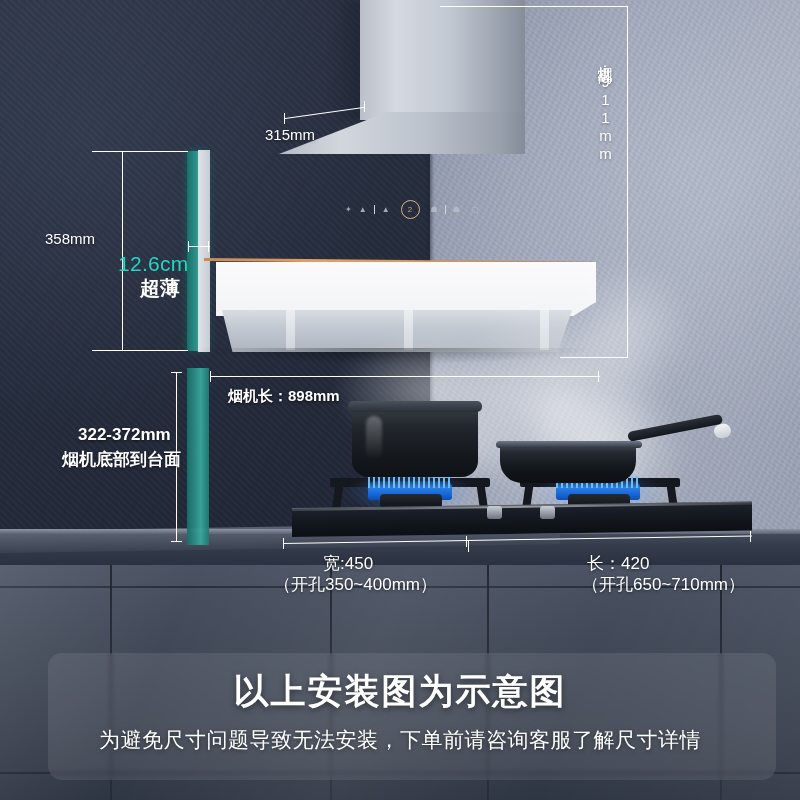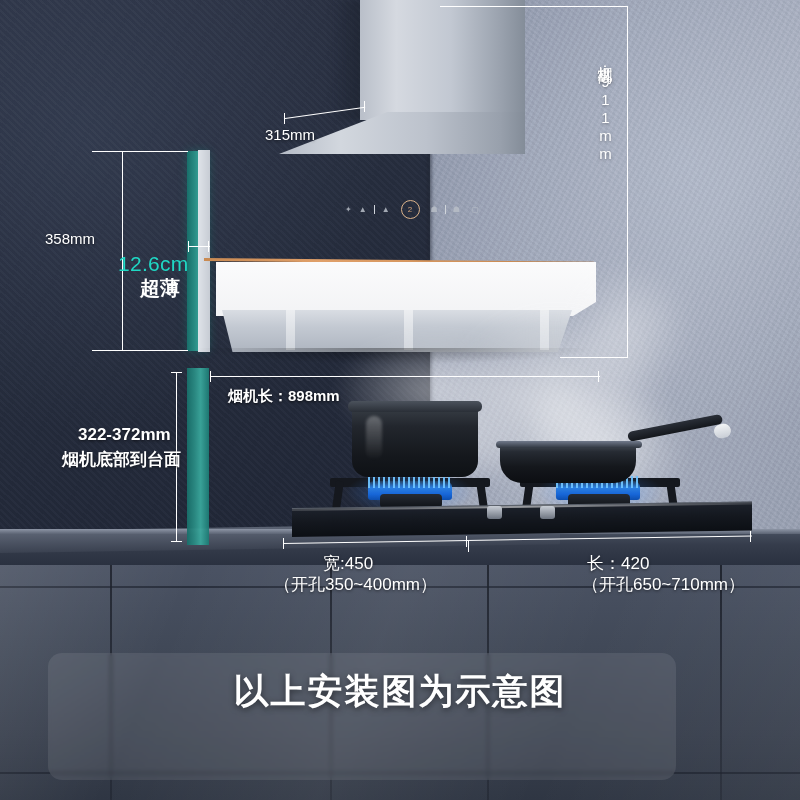--- a/index.html
+++ b/index.html
@@ -239,21 +239,21 @@
     text-shadow:0 1px 3px rgba(0,0,0,.35);
   }
 
   
   .note{
     position:absolute;left:0;top:613px;width:800px;text-align:center;
     color:#fff;font-size:19px;letter-spacing:.4px;
     text-shadow:0 1px 4px rgba(0,0,0,.6);
   }
   .card{
-    position:absolute;left:48px;top:653px;width:628px;height:127px;
+    position:absolute;left:48px;top:653px;width:728px;height:127px;
     background:rgba(255,255,255,.09);
     border-radius:14px;
     backdrop-filter:blur(2px);
   }
   .card-title{
     position:absolute;left:0;top:15px;width:704px;text-align:center;
     color:#fff;font-size:35px;font-weight:700;letter-spacing:2px;
     text-shadow:0 2px 6px rgba(0,0,0,.5);
   }
   .card-sub{
@@ -408,15 +408,16 @@
     <div class="dl dl-h" style="left:466px;top:540px;width:286px;transform:rotate(-0.9deg);transform-origin:left center;"></div>
     <div class="tick tick-v" style="left:466px;top:536px;"></div>
     <div class="tick tick-v" style="left:750px;top:531px;"></div>
     <div class="lbl" style="left:587px;top:552px;font-size:17px;">长：420</div>
     <div class="lbl" style="left:538px;top:573px;font-size:17px;margin-left:44px;">（开孔650~710mm）</div>
   </div>
 
 
   <div class="card">
     <div class="card-title">以上安装图为示意图</div>
+    <div class="card-sub">为避免尺寸问题导致无法安装，下单前请咨询客服了解尺寸详情</div>
   </div>
 
 </div>
 
 </body></html>

